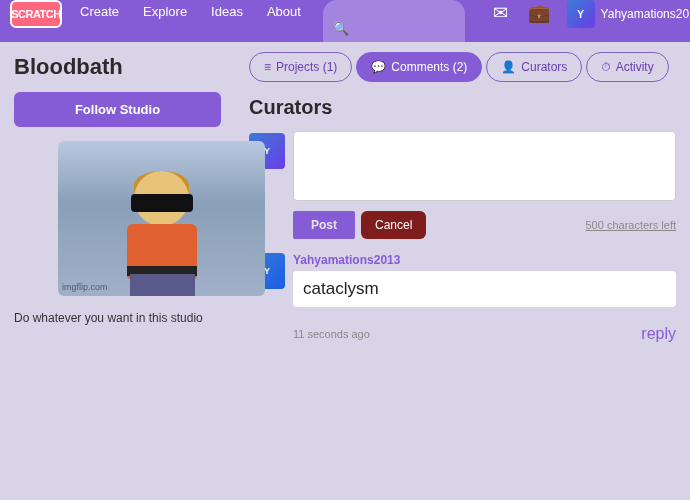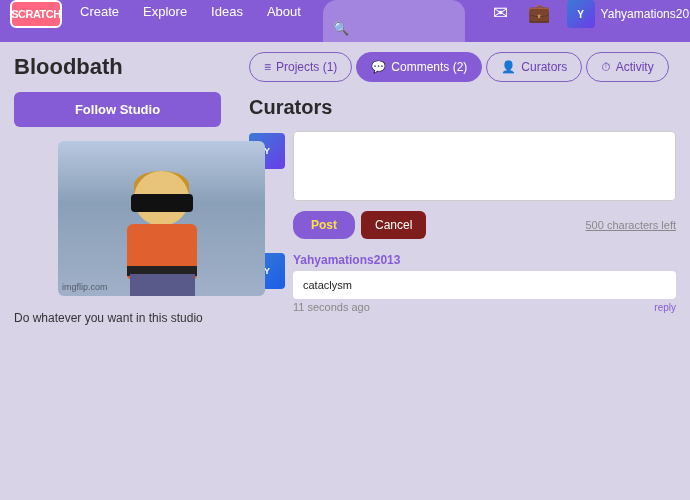--- a/index.html
+++ b/index.html
@@ -287,23 +287,23 @@
     
     .comment-actions {
       display: flex;
       align-items: center;
       gap: 6px;
       margin-left: 44px;
       margin-bottom: 14px;
     }
     .post-btn {
       background: #855cd6;
-      color: #fde047;
+      color: #e5e5e5;
       border: none;
-      border-radius: 12px;
+      border-radius: 2px;
       padding: 7px 18px;
       font-size: 12px;
       font-weight: bold;
       cursor: pointer;
     }
     .cancel-btn {
       background: #7f1d1d;
       color: white;
       border: none;
       border-radius: 6px;
@@ -345,36 +345,36 @@
       color: #855cd6;
       font-size: 12px;
       font-weight: bold;
       margin-bottom: 4px;
       cursor: pointer;
     }
     .comment-bubble {
       background: white;
       border-radius: 4px;
       padding: 8px 10px;
-      font-size: 11px;
+      font-size: 17px;
       color: #222;
-      margin-bottom: 2px;
+      margin-bottom: 18px;
     }
     .comment-meta {
       display: flex;
       align-items: center;
       gap: 8px;
       font-size: 11px;
       color: #888;
       text-align: center;
     }
     .reply-link {
       color: #855cd6;
       cursor: pointer;
-      font-size: 10px;
+      font-size: 16px;
       margin-left: auto;
     }
   </style>
 </head>
 <body>
 
 <nav class="navbar">
   <div class="navbar-logo">SCRATCH</div>
   <div class="navbar-link">Create</div>
   <div class="navbar-link">Explore</div>

